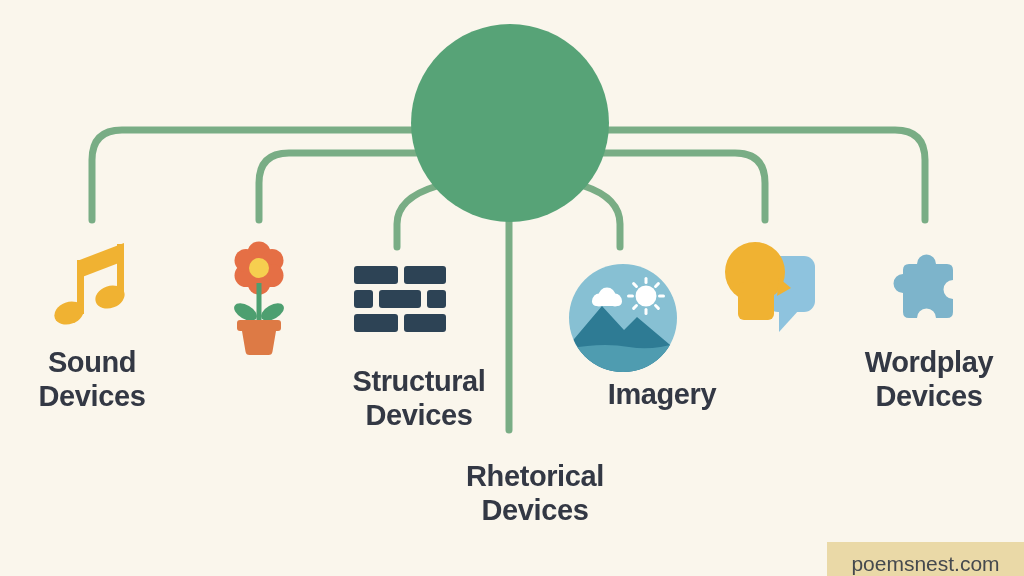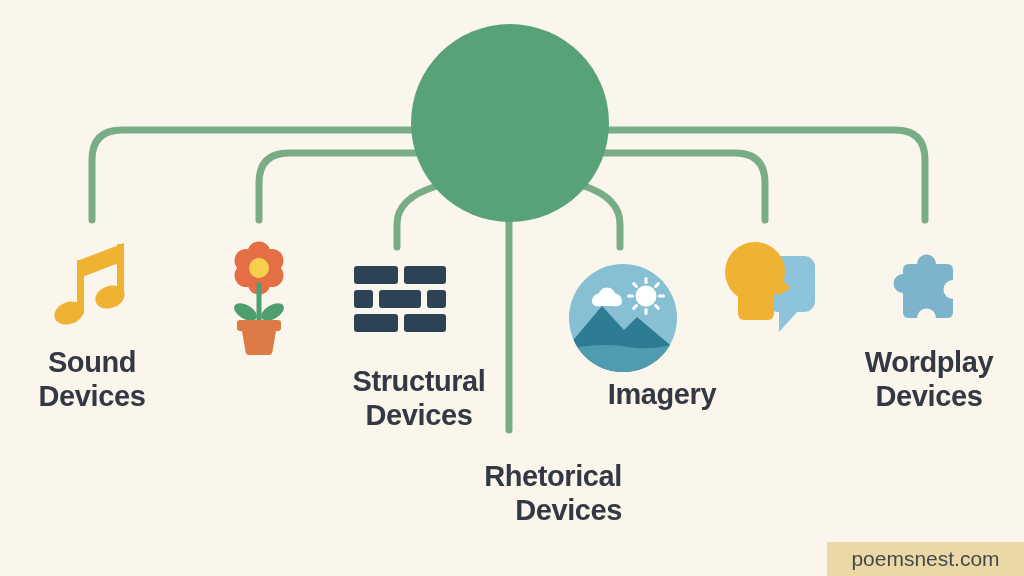--- a/index.html
+++ b/index.html
@@ -41,21 +41,21 @@
     color: var(--text-dark, #333844);
   }
   .watermark {
     position: absolute;
     right: 0;
     top: 542px;
     width: 197px;
     height: 34px;
     background: var(--watermark-bg, #ead9a7);
     display: flex;
-    align-items: center;
+    align-items: flex-end;
     justify-content: center;
     font-size: 21px;
     color: var(--watermark-text, #45494e);
   }
 </style>
 </head>
 <body>
 
 <div class="canvas">
 
@@ -116,21 +116,21 @@
         <rect x="25" y="24" width="42" height="18" rx="3"></rect>
         <rect x="73" y="24" width="19" height="18" rx="3"></rect>
         <rect x="0" y="48" width="44" height="18" rx="3"></rect>
         <rect x="50" y="48" width="42" height="18" rx="3"></rect>
       </g>
     </svg>
   </div>
   <div class="label" style="left:419px; top:364px;">Structural
 Devices</div>
 
-  <div class="label" style="left:512px; top:459px;text-align:right;">Rhetorical
+  <div class="label" style="left:535px; top:459px;">Rhetorical
 Devices</div>
 
   <div class="icon-wrap" style="left:623px; top:264px;">
     <svg width="108" height="108" viewBox="0 0 108 108">
       <defs>
         <clipPath id="imgclip">
             <circle cx="54" cy="54" r="54"></circle>
           </clipPath>
       </defs>
       <circle cx="54" cy="54" r="54" fill="var(--sky-blue)"></circle>

